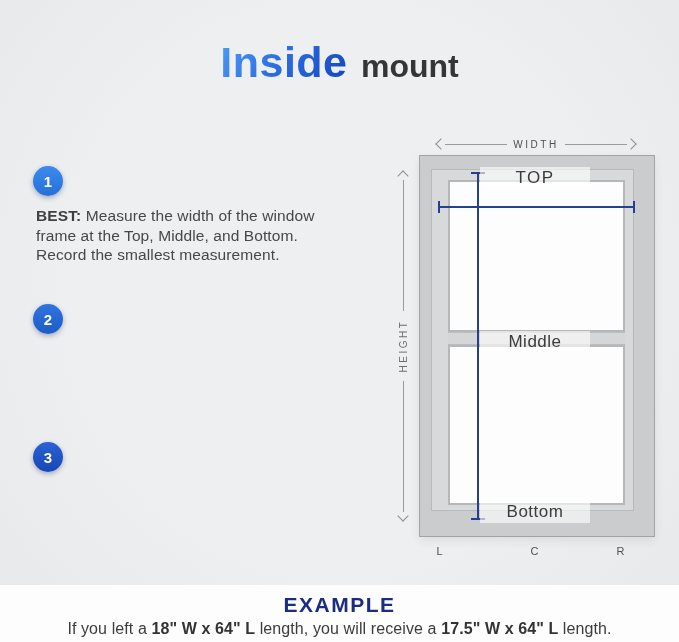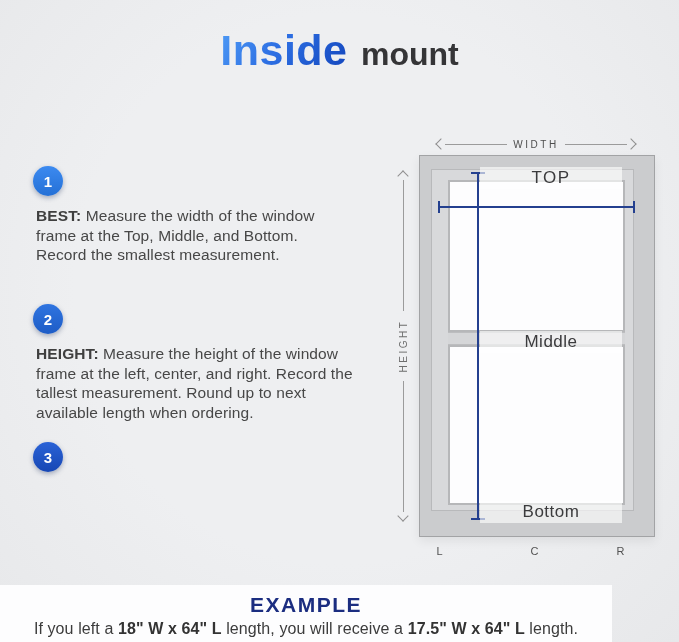--- a/index.html
+++ b/index.html
@@ -3,21 +3,21 @@
 <meta charset="utf-8">
 <style>
   html,body{margin:0;padding:0;}
   body{font-family:"Liberation Sans",sans-serif;}
   .canvas{position:relative;width:679px;height:642px;overflow:hidden;
     background:radial-gradient(ellipse at 50% 45%, #eeeff1 55%, #e7e8ea 100%);}
 
   
   .header{position:absolute;top:24px;left:0;width:679px;text-align:center;}
   .title-line1{font-size:33px;font-weight:700;color:#3e3e40;letter-spacing:.3px;line-height:1.1;}
-  .title-line2{margin-top:2px;}
+  .title-line2{margin-top:14px;}
   .title-highlight{display:inline-block;font-size:43px;font-weight:700;letter-spacing:.5px;color:#2160d4;}
   @supports ((-webkit-background-clip:text) or (background-clip:text)){
     .title-highlight{background:linear-gradient(125deg,#4f9cf6 0%,#2d6fe3 45%,#1244bb 100%);
       -webkit-background-clip:text;background-clip:text;color:transparent;}
   }
   .title-suffix{display:inline-block;font-size:32px;font-weight:700;color:#353537;margin-left:9px;}
 
   
   .step{position:absolute;left:33px;}
   .step1{top:166px;width:312px;}
@@ -62,30 +62,30 @@
   .rail{height:11px;flex:0 0 auto;background:#d5d6d8;border-top:1px solid #bcbdbf;border-bottom:1px solid #bcbdbf;}
 
   .measure-h{position:absolute;left:48px;top:68px;width:197px;height:12px;display:flex;align-items:center;}
   .measure-h .mcap{width:2px;height:12px;background:#24408f;flex:0 0 auto;}
   .measure-h .mline{flex:1;height:2px;background:#24408f;}
   .measure-v{position:absolute;left:81px;top:39px;width:14px;height:348px;display:flex;flex-direction:column;align-items:center;}
   .measure-v .mcap{height:2px;width:14px;background:#24408f;flex:0 0 auto;}
   .measure-v .mline{flex:1;width:2px;background:#24408f;}
 
   .pos-label{position:absolute;left:90px;width:110px;text-align:center;font-size:17px;color:#3b3b3d;
-    background:rgba(255,255,255,.62);padding:1px 16px;letter-spacing:.5px;}
+    background:rgba(255,255,255,.62);padding:1px 0;letter-spacing:.5px;}
   .label-top{top:34px;letter-spacing:1.5px;}
   .label-middle{top:198px;}
   .label-bottom{top:368px;}
 
   .lcr{position:absolute;top:412px;font-size:11px;color:#525252;letter-spacing:1px;width:14px;text-align:center;}
   .lcr-l{left:43px;} .lcr-c{left:138px;} .lcr-r{left:224px;}
 
   
-  .example{position:absolute;left:0;top:585px;width:612px;height:57px;background:#fdfdfe;text-align:center;}
+  .example{position:absolute;left:0;top:585px;width:679px;height:57px;background:#fdfdfe;text-align:center;}
   .example-heading{margin-top:8px;font-size:21px;font-weight:700;color:#1b2d80;letter-spacing:1.5px;}
   .example-text{margin-top:3px;font-size:16px;color:#3c3c3c;letter-spacing:.1px;}
   .example-text b{font-weight:700;color:#333;}
 </style>
 </head>
 <body>
 
 <div class="canvas">
 
   <div class="header">
@@ -95,21 +95,20 @@
     </div>
   </div>
 
   <div class="step step1">
     <div class="circle">1</div>
     <p><b>BEST:</b><span> Measure the width of the window frame at the Top, Middle, and Bottom. Record the </span><span class="u">smallest</span><span> measurement.</span></p>
   </div>
 
   <div class="step step2">
     <div class="circle">2</div>
-    <p><b>HEIGHT:</b><span> Measure the height of the window frame at the left, center, and right. Record the </span><span class="u">tallest</span><span> measurement. Round up to next available length when ordering.</span></p>
   </div>
 
   <div class="step step3">
     <div class="circle">3</div>
   </div>
 
   <div class="diagram">
 
     <div class="arrow-h">
       <i class="chev chev-left"></i>

